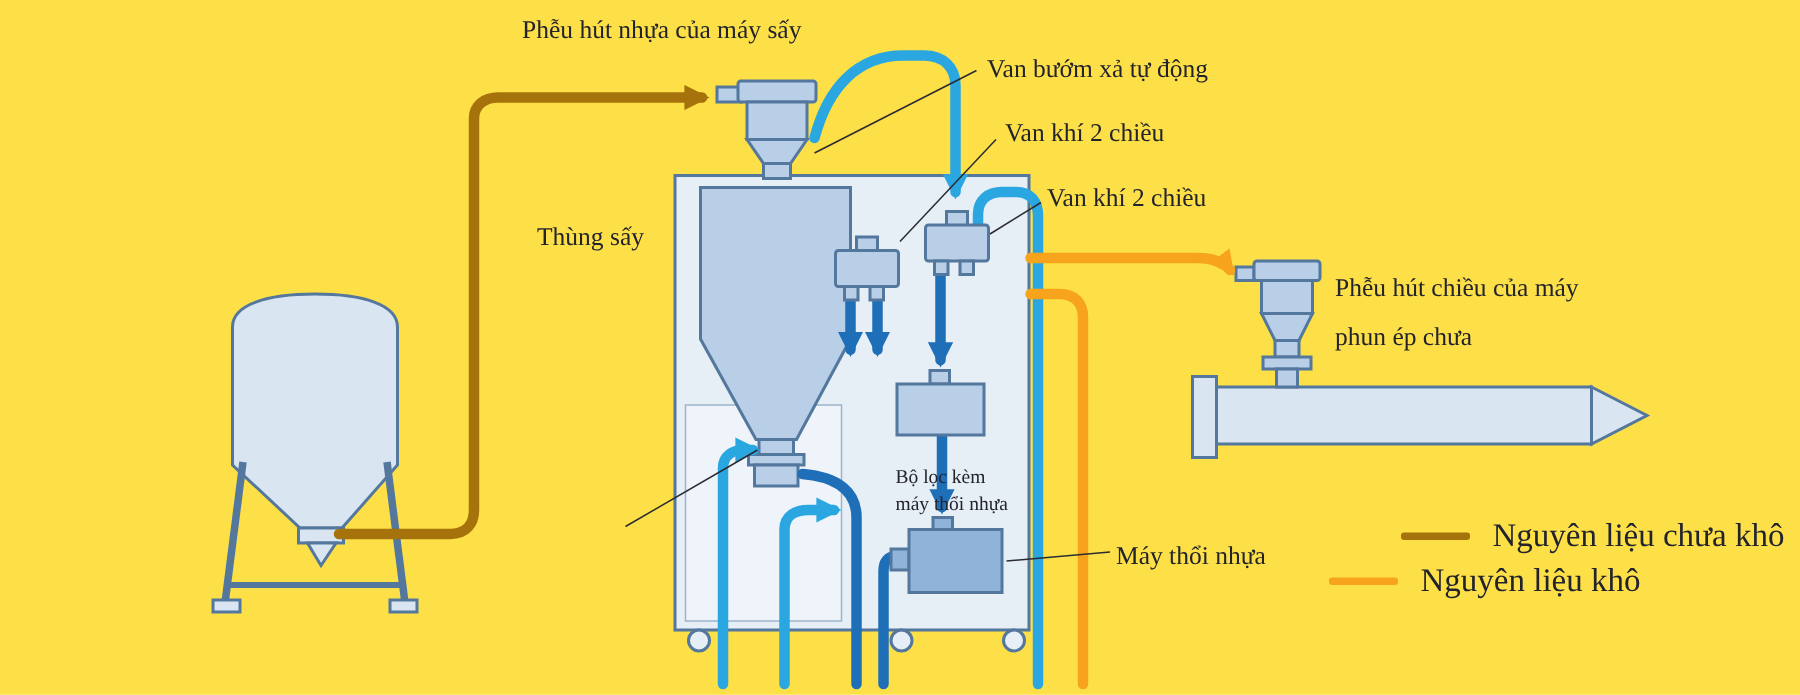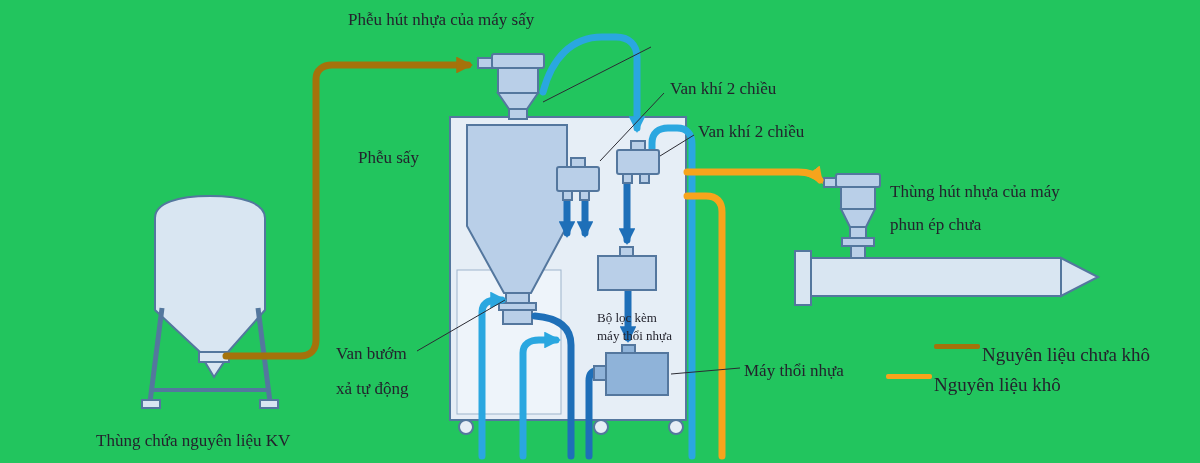--- a/index.html
+++ b/index.html
@@ -3,30 +3,30 @@
 <meta charset="utf-8">
 <style>
   html,body{margin:0;padding:0}
   .canvas{position:relative;width:1200px;height:463px;overflow:hidden;
           font-family:"Liberation Serif","DejaVu Serif",serif;color:#23232d}
   .canvas svg{position:absolute;left:0;top:0}
   .label{position:absolute;font-size:17px;line-height:1.25;white-space:nowrap}
   .label.small{font-size:13px;line-height:18px}
   .label.lh33 div{line-height:33px}
   .label.lh35 div{line-height:35px}
-  .legend-item{position:absolute;display:flex;align-items:flex-start;gap:2px;font-size:19px;white-space:nowrap}
+  .legend-item{position:absolute;display:flex;align-items:center;gap:15px;font-size:22px;white-space:nowrap}
   .swatch{display:inline-block;width:46px;height:5px;border-radius:2px}
   .pipe{fill:none;stroke-width:7;stroke-linecap:round}
   .leader{fill:none;stroke:#2b2b33;stroke-width:1}
   .machine{stroke-width:2}
 </style>
 </head>
 <body>
 
-<div class="canvas" style="background: #22c55e;">
+<div class="canvas" style="background: #fde047;">
 
   <svg width="1200" height="463" viewBox="0 0 1200 463">
     <defs>
       <marker id="ar-brown" viewBox="0 0 10 10" refX="7" refY="5" markerWidth="2.4" markerHeight="2.4" orient="auto">
         <path d="M0,0 L10,5 L0,10 Z" fill="#a5720b"></path>
       </marker>
       <marker id="ar-orange" viewBox="0 0 10 10" refX="7" refY="5" markerWidth="2.4" markerHeight="2.4" orient="auto">
         <path d="M0,0 L10,5 L0,10 Z" fill="#f7a41c"></path>
       </marker>
       <marker id="ar-cyan" viewBox="0 0 10 10" refX="7" refY="5" markerWidth="2.4" markerHeight="2.4" orient="auto">
@@ -137,41 +137,37 @@
     <g>
       <path class="leader" d="M651,47 L543,102"></path>
       <path class="leader" d="M664,93 L600,161"></path>
       <path class="leader" d="M694,135 L660,156"></path>
       <path class="leader" d="M417,351 L505,300"></path>
       <path class="leader" d="M740,368 L671,374"></path>
     </g>
   </svg>
 
   <div class="label" style="left:348px;top:9px">Phễu hút nhựa của máy sấy</div>
+  <div class="label" style="left:658px;top:35px">Van bướm xả tự động</div>
   <div class="label" style="left:670px;top:78px">Van khí 2 chiều</div>
   <div class="label" style="left:698px;top:121px">Van khí 2 chiều</div>
-  <div class="label" style="left:358px;top:147px">Phễu sấy</div>
+  <div class="label" style="left:358px;top:147px">Thùng sấy</div>
 
   <div class="label lh33" style="left:890px;top:175px">
-    <div>Thùng hút nhựa của máy</div>
+    <div>Phễu hút chiều của máy</div>
     <div>phun ép chưa</div>
   </div>
 
   <div class="label small" style="left:597px;top:309px">
     <div>Bộ lọc kèm</div>
     <div>máy thổi nhựa</div>
   </div>
 
-  <div class="label lh35" style="left:336px;top:336px">
-    <div>Van bướm</div>
-    <div>xả tự động</div>
-  </div>
 
   <div class="label" style="left:744px;top:360px">Máy thổi nhựa</div>
-  <div class="label" style="left:96px;top:430px">Thùng chứa nguyên liệu KV</div>
 
   <div class="legend-item" style="left:934px;top:344px">
     <span class="swatch" style="background: rgb(165, 114, 11);"></span>
     <span>Nguyên liệu chưa khô</span>
   </div>
   <div class="legend-item" style="left:886px;top:374px">
     <span class="swatch" style="background: rgb(247, 164, 28);"></span>
     <span>Nguyên liệu khô</span>
   </div>
 

